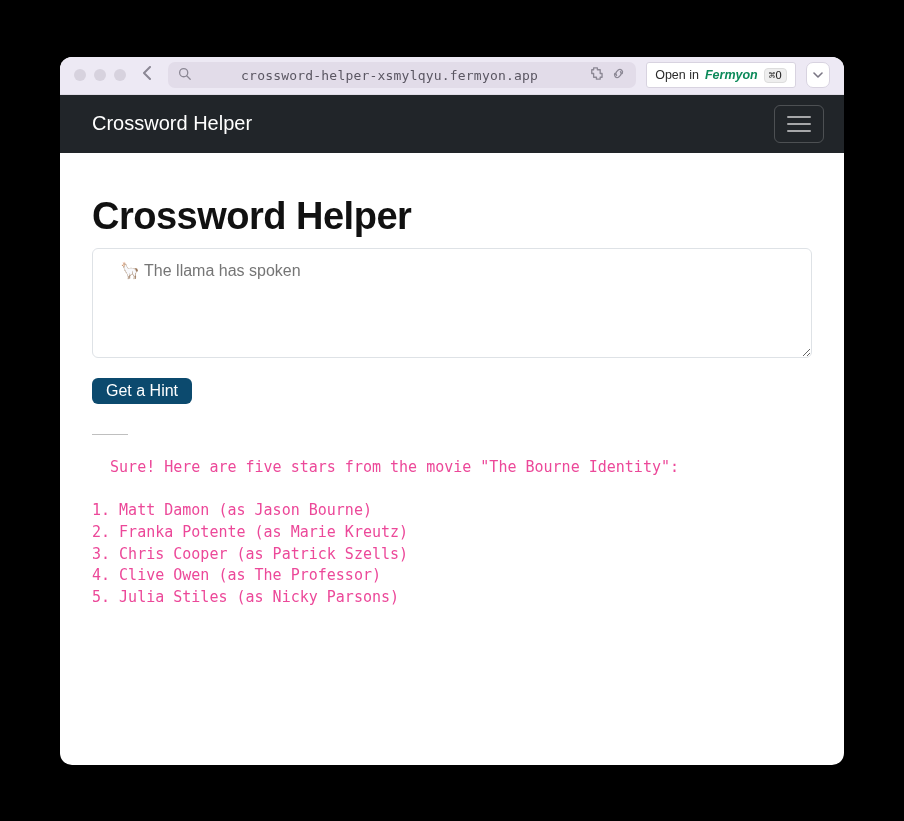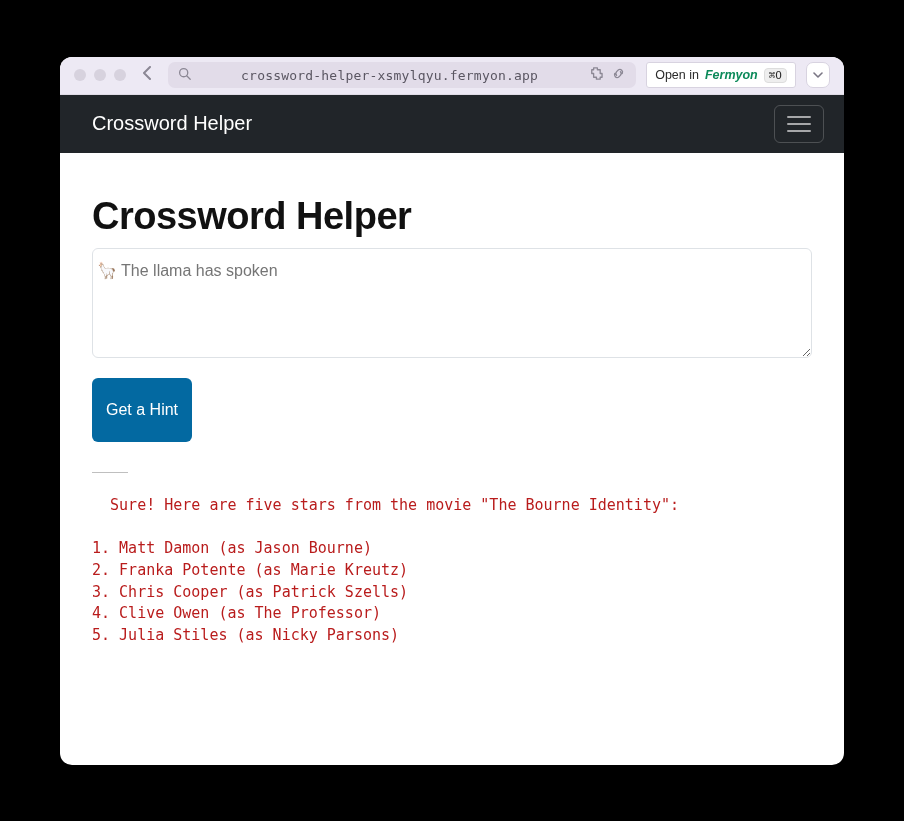--- a/index.html
+++ b/index.html
@@ -162,34 +162,34 @@
       font-size: 16px;
       color: #212529;
       margin-bottom: 6px;
       display: block;
     }
     .textarea {
       width: 100%;
       min-height: 110px;
       border: 1px solid #dee2e6;
       border-radius: 6px;
-      padding: 10px 4px;
+      padding: 10px 27px;
       font-size: 16px;
       color: #6c757d;
       font-family: inherit;
       resize: vertical;
       line-height: 1.5;
     }
     .btn-primary {
       margin-top: 16px;
-      background: #0369a1;
+      background: #0c4a6e;
       color: #fff;
       border: none;
       border-radius: 6px;
-      padding: 23px 14px;
+      padding: 4px 14px;
       font-size: 16px;
       cursor: pointer;
     }
     .hr {
       border: none;
       border-top: 1px solid #bfbfbf;
       width: 36px;
       margin: 30px 0 22px 0;
     }
     .h2 {
@@ -198,21 +198,21 @@
       letter-spacing: -0.4px;
       line-height: 1.2;
       color: #111;
       margin-bottom: 10px;
     }
     .answer {
       font-family: ui-monospace, Menlo, Consolas, monospace;
       font-size: 15px;
       line-height: 1.45;
       white-space: pre;
-      color: #b91c1c;
+      color: #ec4899;
     }
   </style>
 </head>
 <body>
 
 <div class="window">
   <div class="titlebar">
     <div class="traffic-lights">
       <div class="tl"></div>
       <div class="tl"></div>

